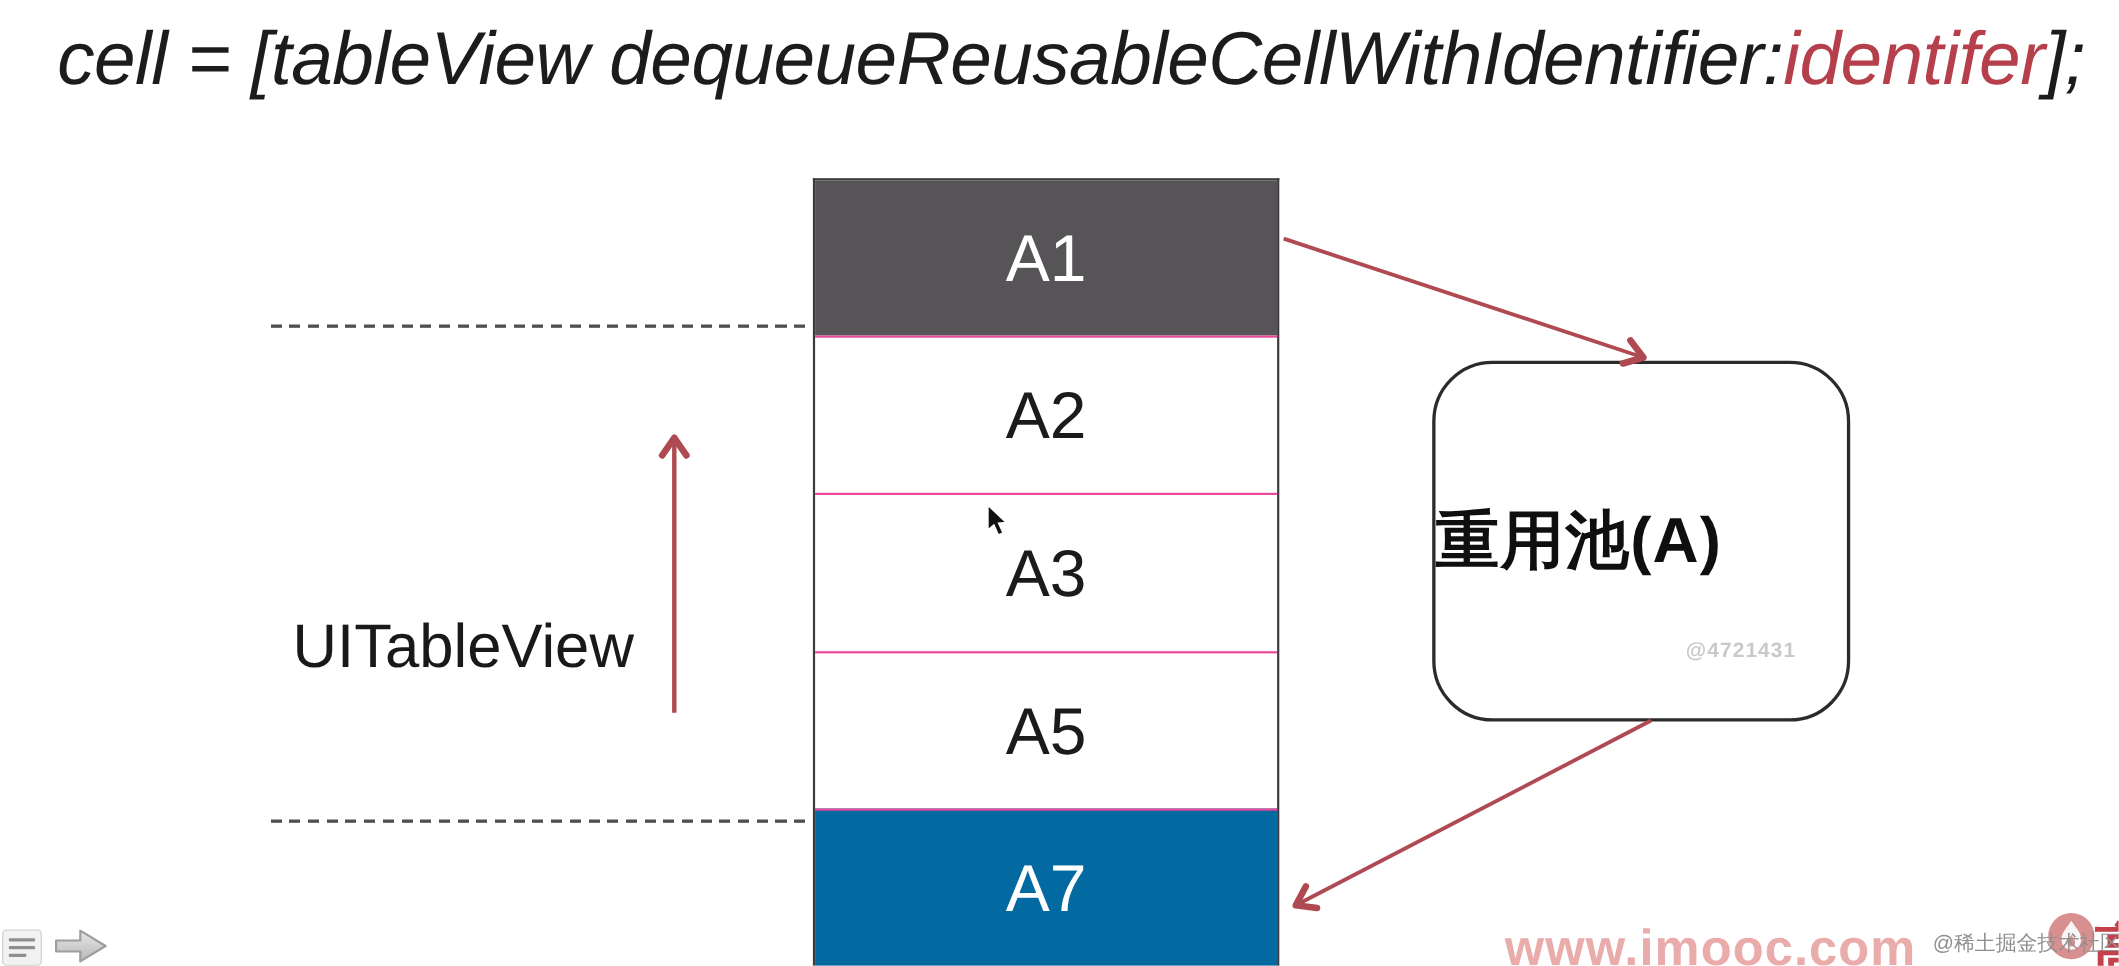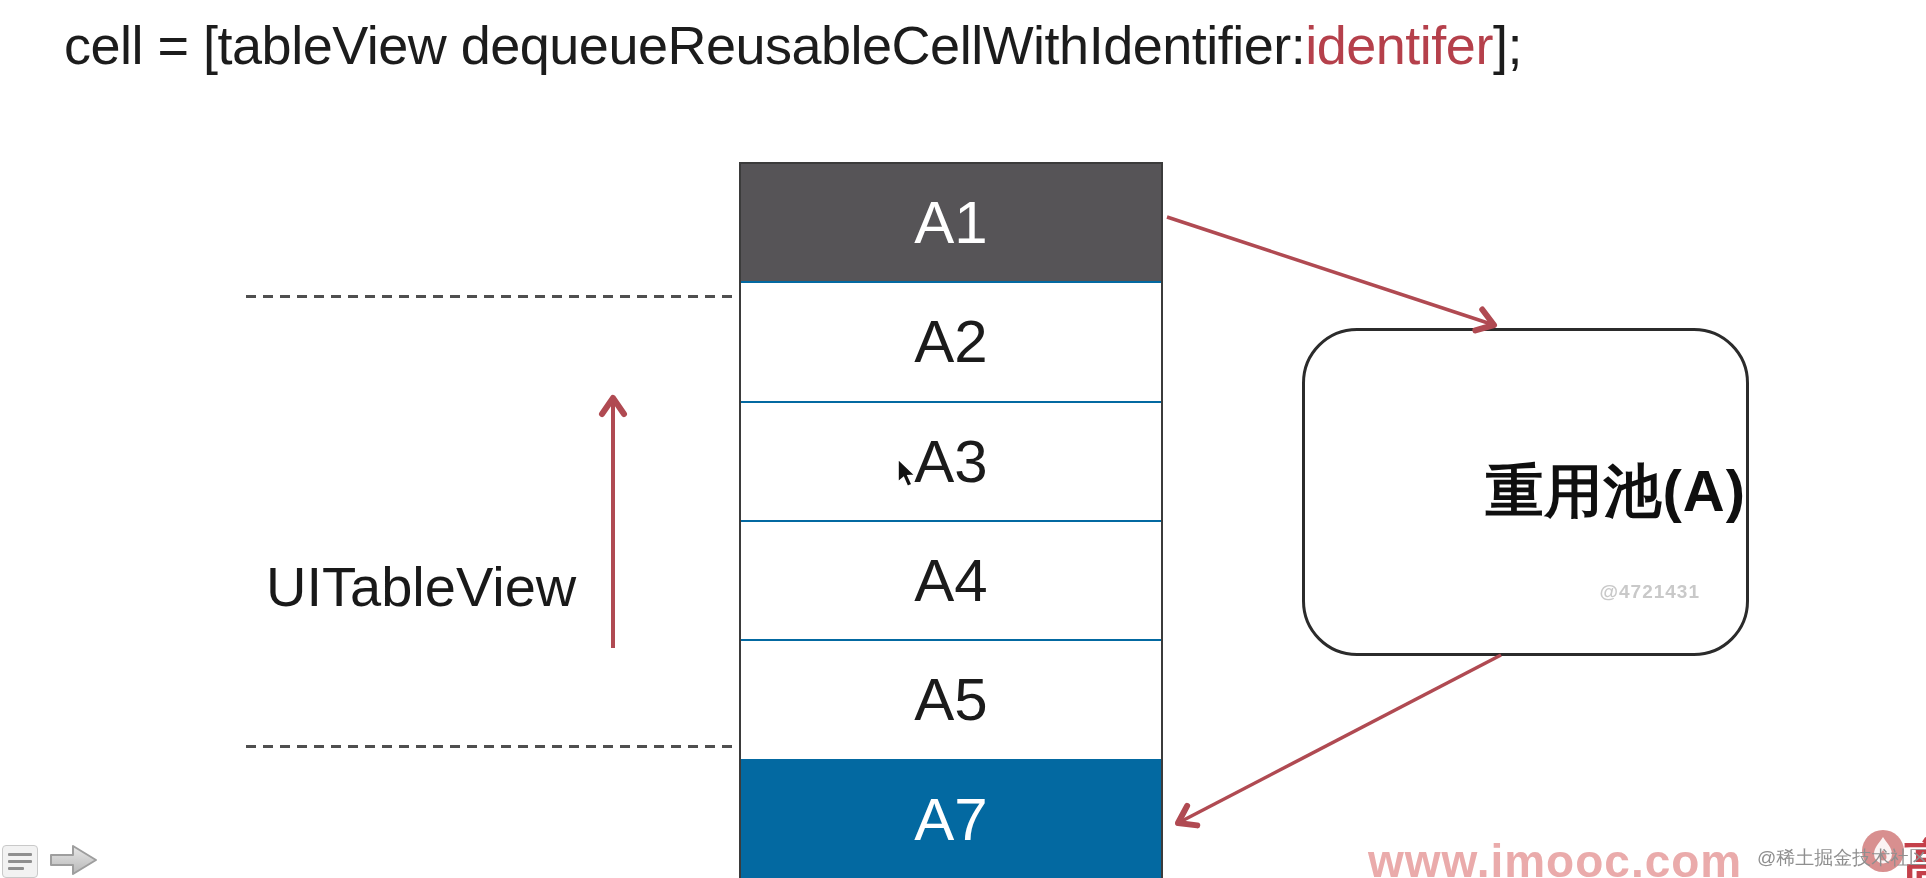--- a/index.html
+++ b/index.html
@@ -4,37 +4,37 @@
 <style>
   html,body{margin:0;padding:0;}
   body{
     width:1926px;height:878px;position:relative;overflow:hidden;
     background:#ffffff;
     font-family:"Liberation Sans","DejaVu Sans",sans-serif;
   }
 
   
   .code-title{
-    position:absolute;left:64px;top:14px;
-    font-size:54px;letter-spacing:-0.5px;color:#1c1c1c;
-    white-space:nowrap;font-weight:400;
+    position:absolute;left:52px;top:14px;
+    font-size:68px;letter-spacing:-0.5px;color:#1c1c1c;
+    white-space:nowrap;font-weight:400;font-style:italic;
   }
   .code-title .hl{color:#b5404b;}
 
   
   .uitable{
     position:absolute;left:739px;top:162px;width:424px;height:716px;
     display:flex;flex-direction:column;
     border:2px solid #3b3b3b;border-bottom:none;box-sizing:border-box;
     background:#ffffff;
   }
   .uitable .row{
     flex:1;display:flex;align-items:center;justify-content:center;
     font-size:60px;color:#1b1b1b;box-sizing:border-box;
-    border-top:2px solid #0369a1;
+    border-top:2px solid #ec4899;
   }
   .uitable .row:first-child{border-top:none;}
   .uitable .row.header{background:#565457;color:#ffffff;}
   .uitable .row.reused{background:#0369a1;color:#ffffff;}
 
   
   .dash-line{
     position:absolute;left:246px;width:493px;height:3px;
     background:repeating-linear-gradient(90deg,#4f4f4f 0 10px,transparent 10px 17px);
   }
@@ -42,24 +42,24 @@
   .dash-bottom{top:745px;}
 
   
   .tv-label{
     position:absolute;left:266px;top:506px;
     font-size:56px;color:#191919;white-space:nowrap;margin-top:48px;
   }
 
   
   .pool{
-    position:absolute;left:1302px;top:328px;width:447px;height:328px;
+    position:absolute;left:1302px;top:328px;width:380px;height:328px;
     border:3px solid #2b2b2b;border-radius:55px;background:#ffffff;
     box-sizing:border-box;
-    display:flex;align-items:center;justify-content:flex-end;
+    display:flex;align-items:center;justify-content:flex-start;
   }
   .pool-label{
     font-size:58px;font-weight:700;color:#0f0f0f;letter-spacing:1px;
   }
   .pool-watermark{
     position:absolute;right:46px;bottom:50px;
     font-size:19px;font-weight:700;color:#c9c9c9;letter-spacing:1px;
   }
 
   
@@ -102,21 +102,20 @@
 
 <div class="dash-line dash-top"></div>
 <div class="dash-line dash-bottom"></div>
 
 <div class="tv-label">UITableView</div>
 
 <div class="uitable">
   <div class="row header">A1</div>
   <div class="row">A2</div>
   <div class="row">A3</div>
-  <div class="row">A4</div>
   <div class="row">A5</div>
   <div class="row reused">A7</div>
 </div>
 
 <div class="pool">
   <span class="pool-label">重用池(A)</span>
   <span class="pool-watermark">@4721431</span>
 </div>
 
 <svg class="overlay" viewBox="0 0 1926 878" xmlns="http://www.w3.org/2000/svg">

